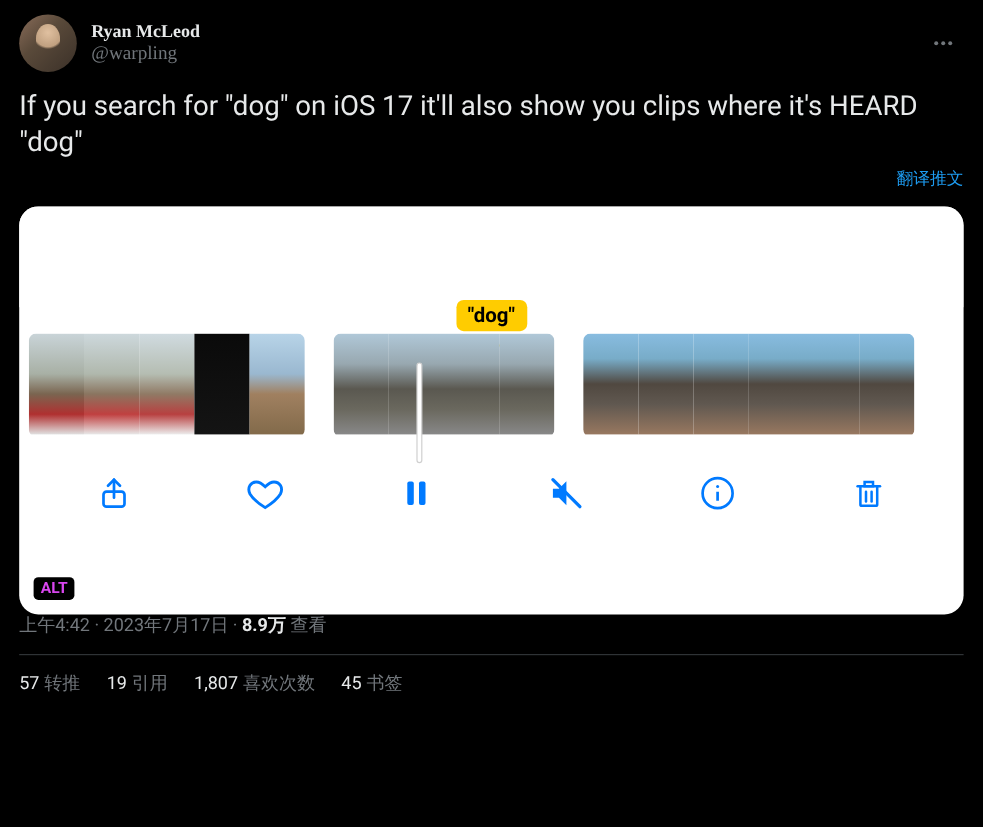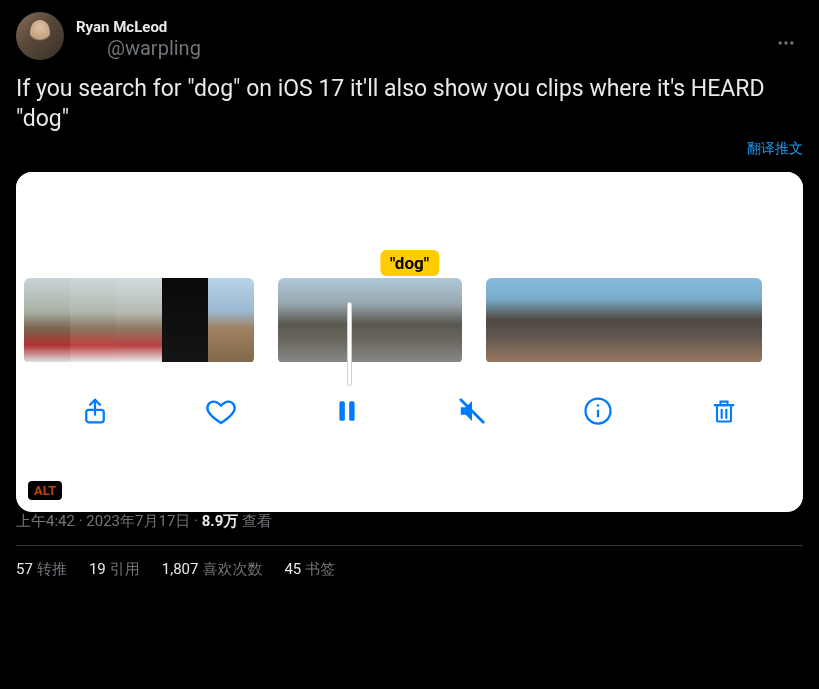--- a/index.html
+++ b/index.html
@@ -9,22 +9,23 @@
     font-family: -apple-system, BlinkMacSystemFont, "Segoe UI", Roboto, Helvetica, Arial, sans-serif;
     width: 819px;
     height: 689px;
     overflow: hidden;
   }
   .tweet {
     padding: 12px 16px 0 16px;
   }
   .tweet-header {
     display: flex;
-    align-items: flex-end;
+    align-items: center;
     gap: 12px;
+    font-family: Liberation Serif, serif;
   }
   .avatar {
     width: 48px;
     height: 48px;
     border-radius: 50%;
     background: linear-gradient(135deg, #8a6d5a 0%, #5a4a3a 40%, #3a3028 100%);
     flex-shrink: 0;
     overflow: hidden;
     position: relative;
   }
@@ -36,23 +37,22 @@
     background: radial-gradient(circle at 50% 30%, #e0c0a0 0%, #c0a080 60%, transparent 70%);
     border-radius: 50% 50% 40% 40%;
   }
   .name-block { flex: 1; }
   .display-name {
     font-weight: 700;
     font-size: 15px;
     color: #e7e9ea;
   }
   .handle {
-    font-size: 20px;
+    font-size: 16px;
     color: #71767b;
-    margin-left: 31px;
   }
   .more-btn {
     color: #71767b;
     width: 34px; height: 34px;
     display: flex; align-items: center; justify-content: center;
     border-radius: 50%;
     cursor: pointer;
   }
   .tweet-text {
     margin-top: 14px;
@@ -155,21 +155,21 @@
     align-items: center;
     justify-content: center;
     cursor: pointer;
   }
   .tb-btn svg { display: block; }
   .alt-badge {
     position: absolute;
     left: 12px;
     bottom: 12px;
     background: #000;
-    color: #c2410c;
+    color: #d946ef;
     font-size: 13px;
     font-weight: 700;
     padding: 2px 6px;
     border-radius: 4px;
   }
   .meta-line {
     margin-top: 0;
     font-size: 15px;
     color: #71767b;
   }

